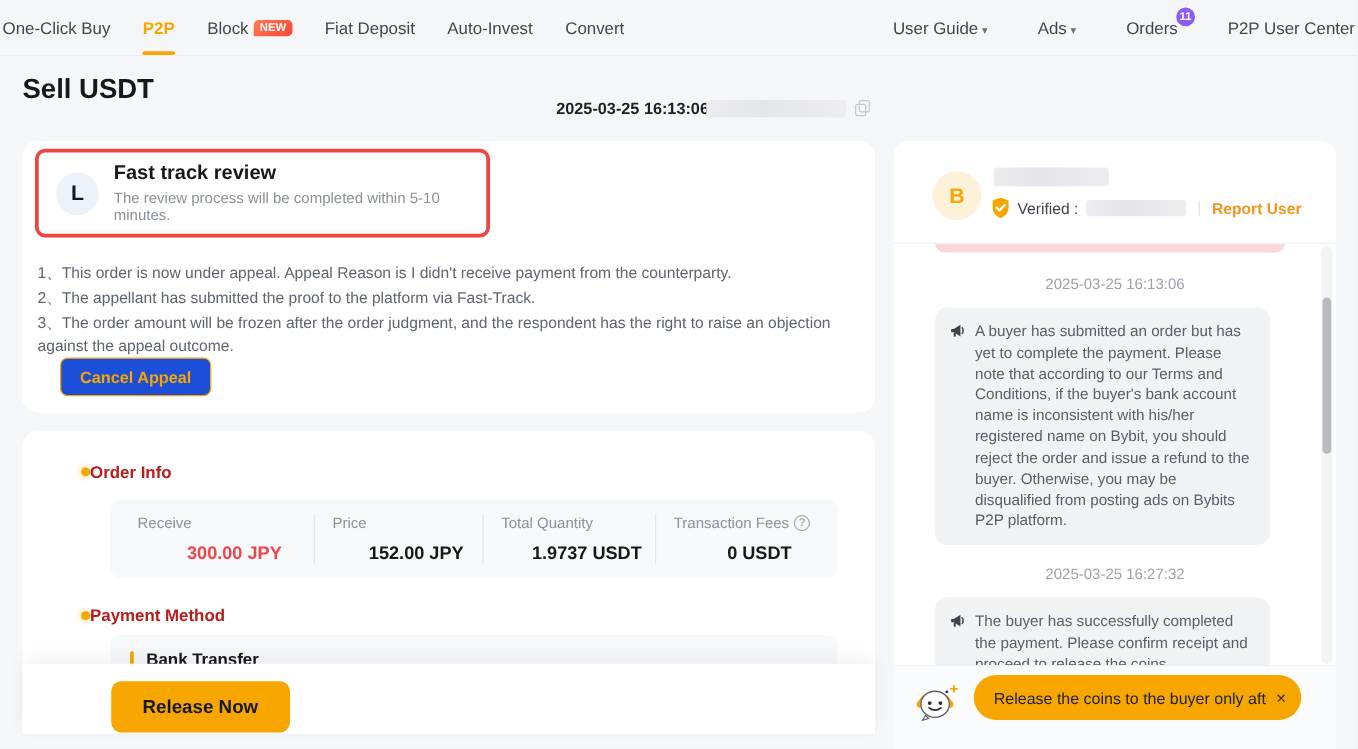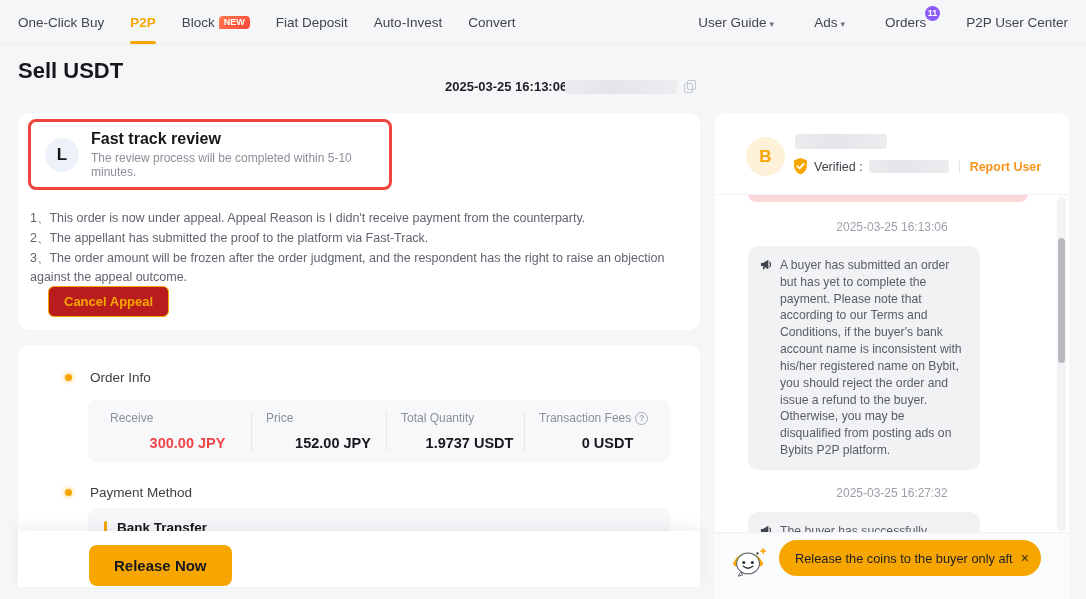--- a/index.html
+++ b/index.html
@@ -5,21 +5,21 @@
   * { box-sizing: border-box; margin: 0; padding: 0; }
   body { margin: 0; background: #e9eaee; }
   .canvas {
     position: relative; width: 1086px; height: 599px; overflow: hidden;
     background: #f5f6f8; font-family: "Liberation Sans", "DejaVu Sans", sans-serif;
     color: #17181c;
   }
   
   .topnav {
     position: absolute; top: 0; left: 0; right: 0; height: 45px;
-    display: flex; align-items: center; padding: 0 18px;
+    display: flex; align-items: center; padding: 0 2px;
     border-bottom: 1px solid #ebedf0; font-size: 13.5px; color: #41454e;
   }
   .nav-left { display: flex; align-items: center; gap: 26px; }
   .nav-right { margin-left: auto; display: flex; align-items: center; gap: 40px; }
   .nav-item { cursor: pointer; position: relative; white-space: nowrap; }
   .nav-item.active { color: #f7a600; font-weight: bold; }
   .tab-underline {
     position: absolute; left: 0; right: 0; bottom: -14px; height: 3px;
     background: #f7a600; border-radius: 2px;
   }
@@ -59,26 +59,26 @@
   .clock-circle {
     width: 34px; height: 34px; border-radius: 50%; background: #edf1f8;
     display: flex; align-items: center; justify-content: center;
     font-size: 17px; font-weight: 800; color: #17181c; flex: 0 0 34px;
   }
   .ft-title { font-size: 16px; font-weight: 800; }
   .ft-sub { font-size: 12px; color: #8a8f99; margin-top: 3px; }
   .appeal-notes { position: absolute; left: 12px; top: 96px; width: 650px; font-size: 12.5px; color: #5f646e; line-height: 1.58; }
   .btn-outline {
     position: absolute; left: 30px; top: 173px; padding: 7px 15px;
-    border: 1px solid #f7a600; color: #f7a600; background: #b91c1c;
+    border: 1px solid #f7a600; color: #f7a600; background: #1d4ed8;
     font-size: 13px; font-weight: bold; border-radius: 6px; cursor: pointer;
     font-family: inherit;
   }
   
-  .section-head { position: absolute; display: flex; align-items: center; gap: 18px; font-size: 13.5px; font-weight: normal; color: #404040; }
+  .section-head { position: absolute; display: flex; align-items: center; font-size: 13.5px; font-weight: bold; color: #b91c1c; }
   .dot { width: 7px; height: 7px; border-radius: 50%; background: #f7a600; box-shadow: 0 0 4px 1px rgba(247,166,0,.45); }
   .info-grid {
     position: absolute; left: 70px; top: 55px; width: 582px; height: 62px;
     background: #f7f8fa; border-radius: 8px;
     display: grid; grid-template-columns: 155px 135px 138px 1fr;
     align-items: center; padding: 0 8px; text-align: center;
   }
   .field { padding-left: 14px; height: 40px; display: flex; flex-direction: column; justify-content: space-between; }
   .field + .field { border-left: 1px solid #e5e7eb; }
   .f-label { font-size: 12px; color: #8b909b; display: flex; align-items: center; gap: 4px; }
@@ -118,21 +118,21 @@
   .name-redact { position: absolute; left: 80px; top: 21px; width: 92px; height: 15px; }
   .verified-row { position: absolute; left: 78px; top: 45px; display: flex; align-items: center; gap: 6px; font-size: 12.5px; color: #3f434c; }
   .ver-redact { width: 80px; height: 13px; }
   .v-sep { width: 1px; height: 12px; background: #e2e4e8; margin: 0 4px; }
   .report-link { color: #f7941d; font-weight: bold; font-size: 12.5px; cursor: pointer; white-space: nowrap; }
   .chat-scroll { position: absolute; top: 82px; bottom: 67px; left: 0; right: 0; overflow: hidden; background: #fff; }
   .pink-sliver { position: absolute; left: 33px; top: -1px; width: 280px; height: 8px; background: #fbd7da; border-radius: 0 0 8px 8px; }
   .chat-time { text-align: center; font-size: 12px; color: #9fa3ab; color: #9ca0a8; margin: 0 0 12px; }
   .t1 { margin-top: 25px; }
   .bubble {
-    margin: 0 0 16px 33px; width: 232px; background: #f1f2f4; border-radius: 10px;
+    margin: 0 0 16px 33px; width: 268px; background: #f1f2f4; border-radius: 10px;
     padding: 11px 12px; font-size: 12.2px; line-height: 1.38; color: #595d67;
     display: flex; gap: 7px;
   }
   .bubble .mega { flex: 0 0 13px; margin-top: 1px; }
   .scroll-track { position: absolute; right: 3px; top: 84px; bottom: 68px; width: 9px; background: #f2f3f5; border-radius: 5px; z-index: 4; }
   .scroll-thumb { position: absolute; top: 41px; left: 1px; width: 7px; height: 125px; background: #b8babf; border-radius: 4px; cursor: pointer; }
   .chat-footer {
     position: absolute; bottom: 0; left: 0; right: 0; height: 67px;
     background: #fafbfc; border-top: 1px solid #f0f1f3; z-index: 5;
   }

